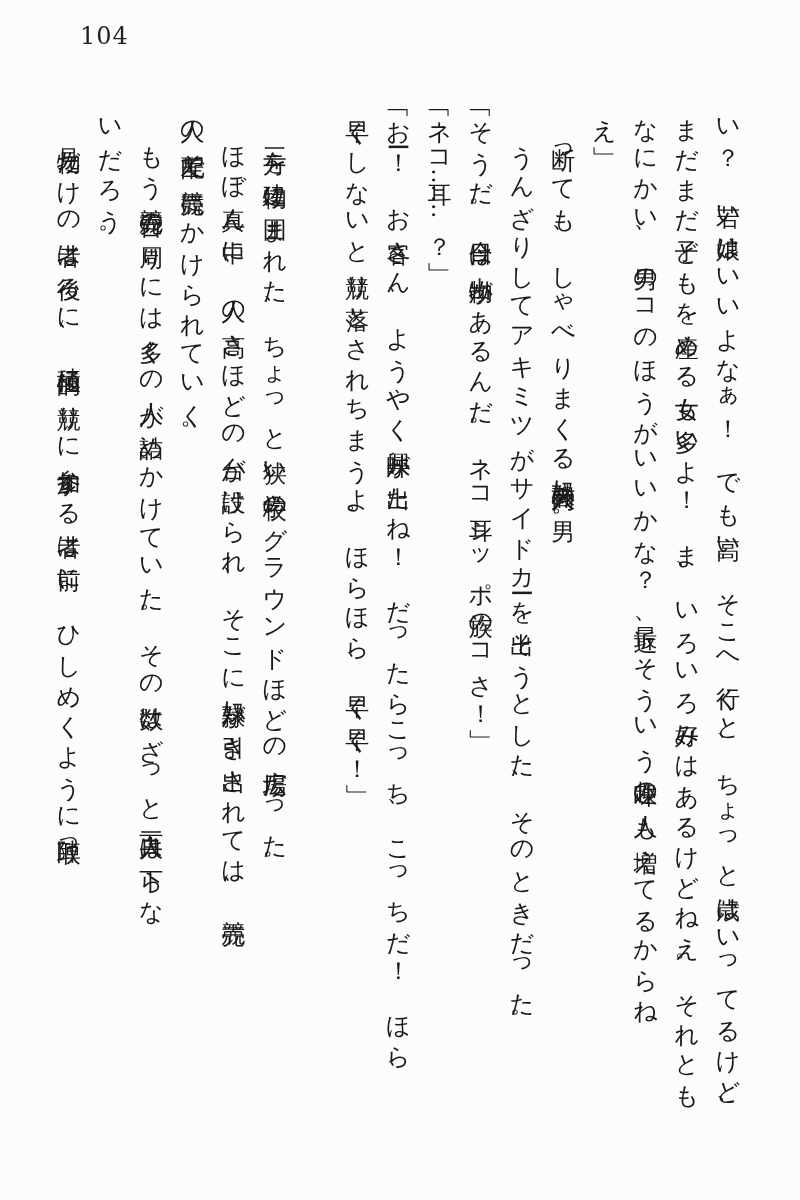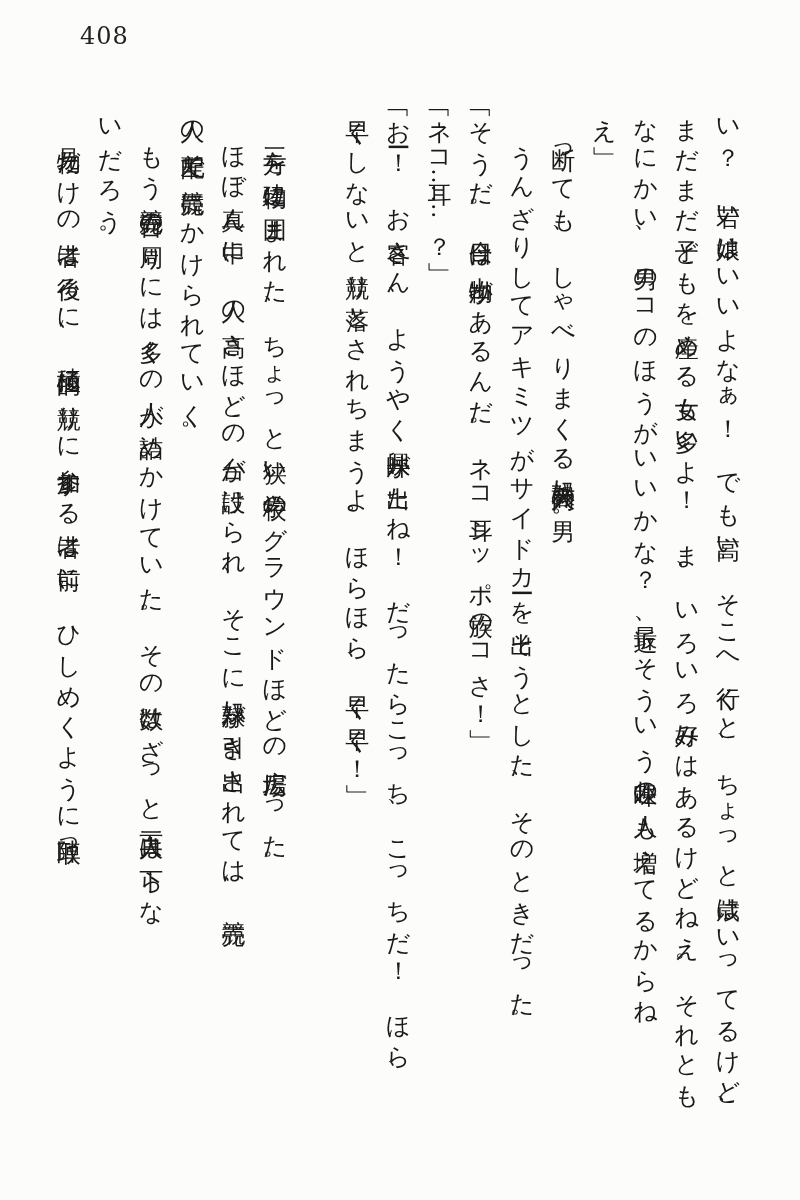--- a/index.html
+++ b/index.html
@@ -39,21 +39,21 @@
   .line {
     white-space: nowrap;
   }
   .line.blank {
     width: 41.2px; 
   }
 </style>
 </head>
 <body>
 
-<div class="page-number">408</div>
+<div class="page-number">104</div>
 
 <div class="page-text">
   <div class="line">い？　若い娘はいいよなぁ！　でも高い。そこへ行くと、ちょっと歳はいってるけど、</div>
   <div class="line">まだまだ子どもを産める女も多いよ！　ま、いろいろ好みはあるけどねえ。それとも</div>
   <div class="line">なにかい、男のコのほうがいいかな？　最近、そういう趣味の人も増えてるからね</div>
   <div class="line">え」</div>
   <div class="line">　断っても、しゃべりまくる奴隷商人の男。</div>
   <div class="line">　うんざりしてアキミツがサイドカーを出そうとした、そのときだった。</div>
   <div class="line">「そうだ。今日は出物があるんだ。ネコ耳シッポ族のコさ！」</div>
   <div class="line">「ネコ耳……？」</div>

